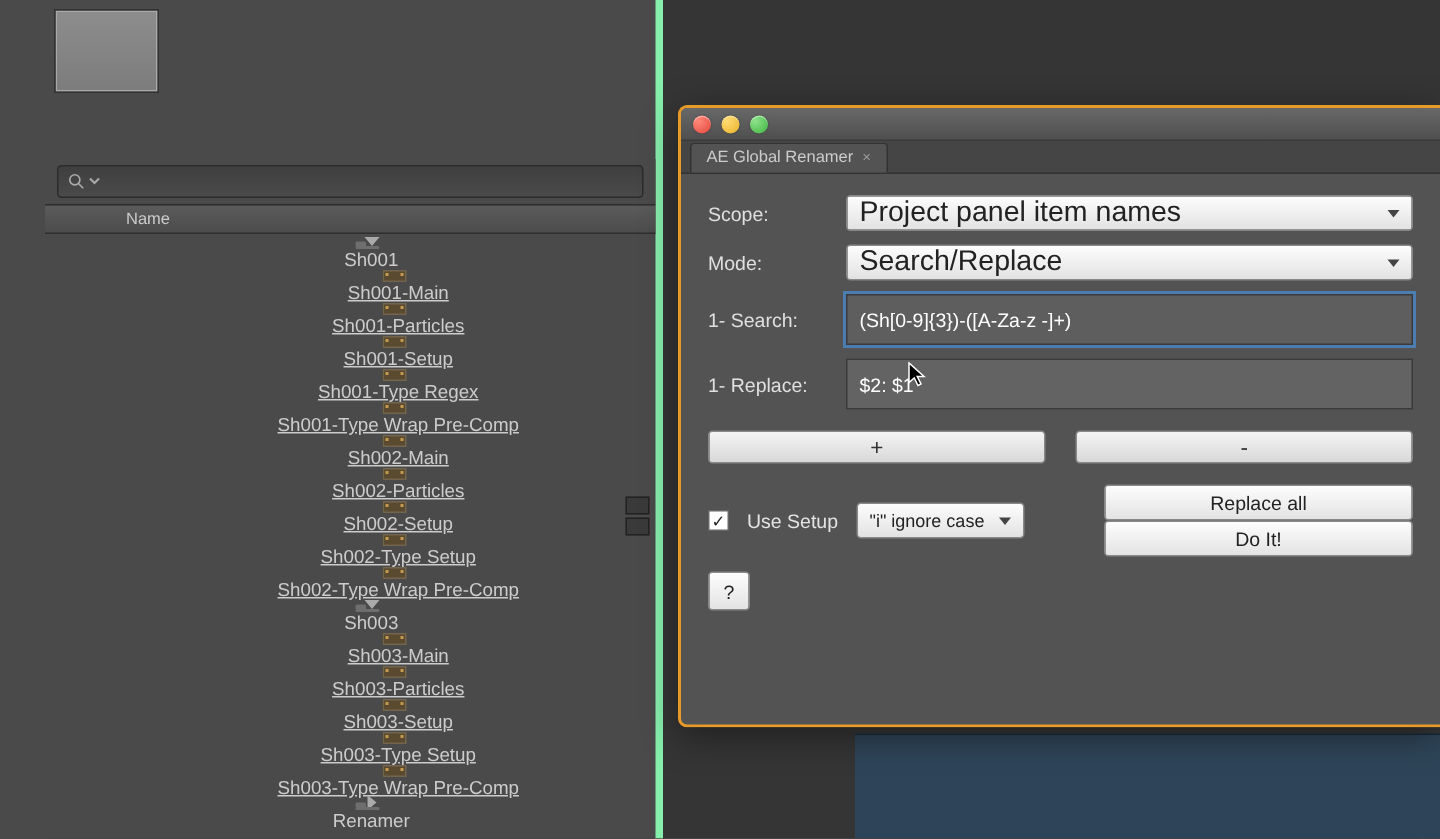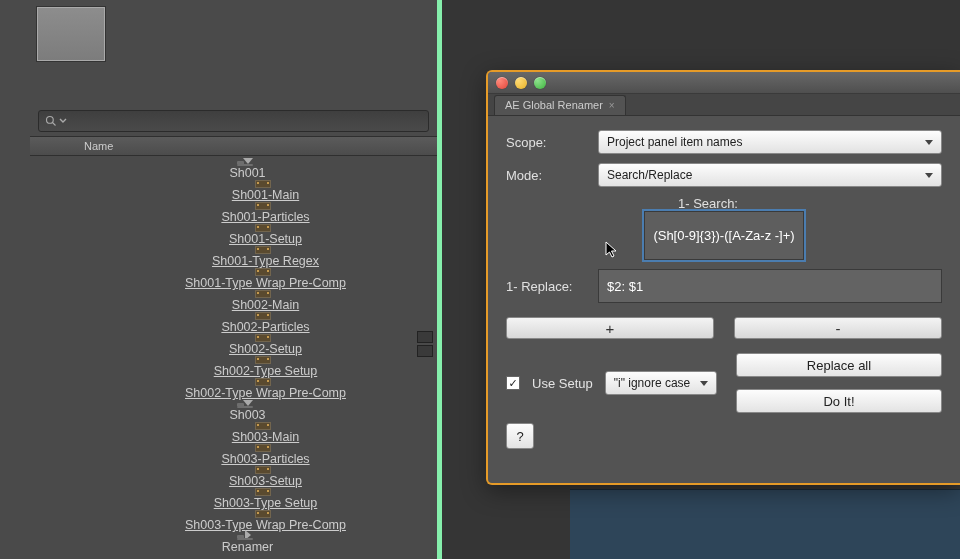--- a/index.html
+++ b/index.html
@@ -163,21 +163,21 @@
       right: 0;
       bottom: 0;
       height: 70px;
       background: #2e4559;
       border-top: 1px solid #1a2a36;
     }
 
     
     .mac-window {
       position: absolute;
-      left: 486px;
+      left: 452px;
       top: 70px;
       right: 0;
       height: 415px;
       border: 2px solid #e69b28;
       border-right: none;
       border-radius: 6px 0 0 6px;
       background: #535353;
       box-shadow: 0 6px 24px rgba(0,0,0,0.4);
       overflow: hidden;
     }
@@ -226,21 +226,21 @@
     }
     .label-col { width: 92px; color:#e0e0e0; }
     .ctrl-select {
       flex:1; height:24px;
       background:linear-gradient(#fdfdfd,#e2e2e2);
       border:1px solid #888;
       border-radius:3px;
       color:#222;
       padding: 0 8px;
       display:flex; align-items:center; justify-content:space-between;
-      font-size:12px;
+      font-size:19px;
     }
     .chev {
       width:0;height:0;
       border-left:4px solid transparent;
       border-right:4px solid transparent;
       border-top:5px solid #444;
     }
     .text-input {
       flex:1; height:23px;
       background:#636363;
@@ -287,21 +287,21 @@
     .small-select {
       height:24px;
       background:linear-gradient(#fdfdfd,#e2e2e2);
       border:1px solid #888;
       border-radius:3px;
       padding:0 8px;
       display:flex;align-items:center;gap:10px;
       color:#222;font-size:12px;
     }
     .right-stack{
-      margin-left:auto; display:flex;flex-direction:column;gap:12px;
+      margin-left:auto; display:flex;flex-direction:column;gap:0;
       width:206px;
     }
     .std-btn {
       height:24px;
       background:linear-gradient(#fdfdfd,#e3e3e3);
       border:1px solid #888;
       border-radius:3px;
       display:flex;align-items:center;justify-content:center;
       color:#222;font-size:13px;
     }
@@ -460,21 +460,21 @@
     </div>
 
     <div class="form-row">
       <div class="label-col">Mode:</div>
       <div class="ctrl-select">
         <span>Search/Replace</span>
         <span class="chev"></span>
       </div>
     </div>
 
-    <div class="form-row" style="flex-direction:column;">
+    <div class="form-row" style="">
       <div class="label-col">1- Search:</div>
       <div class="text-input focused">
         <span>(Sh[0-9]{3})-([A-Za-z -]+)</span>
       </div>
     </div>
 
     <div class="form-row">
       <div class="label-col">1- Replace:</div>
       <div class="text-input">
         <span>$2: $1</span>

